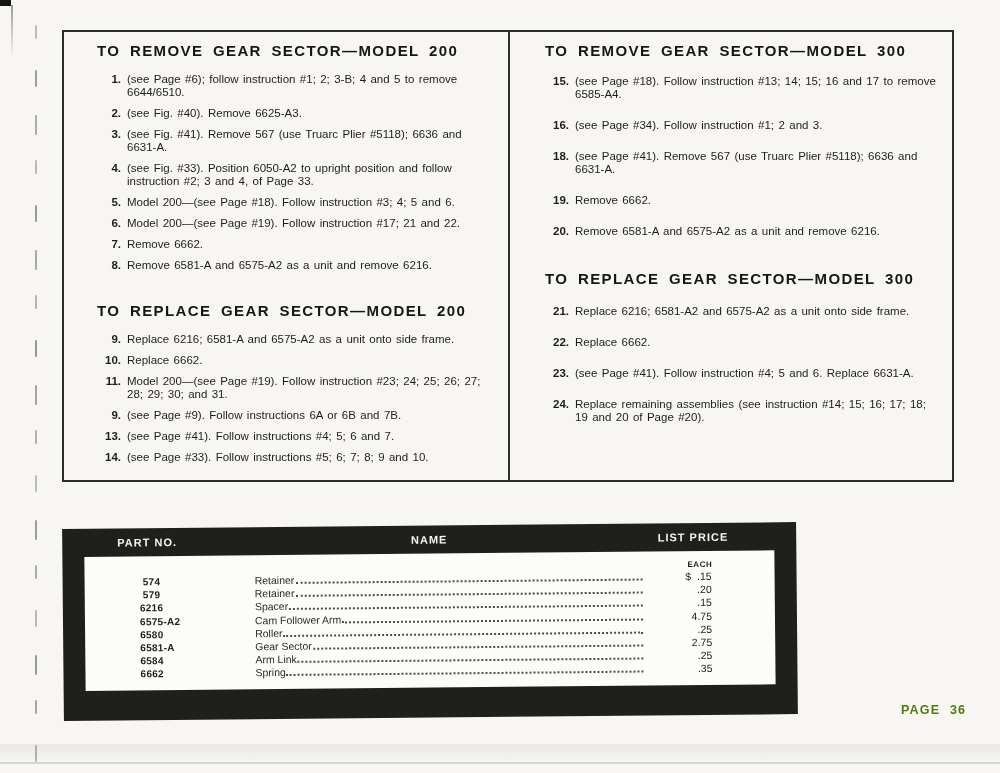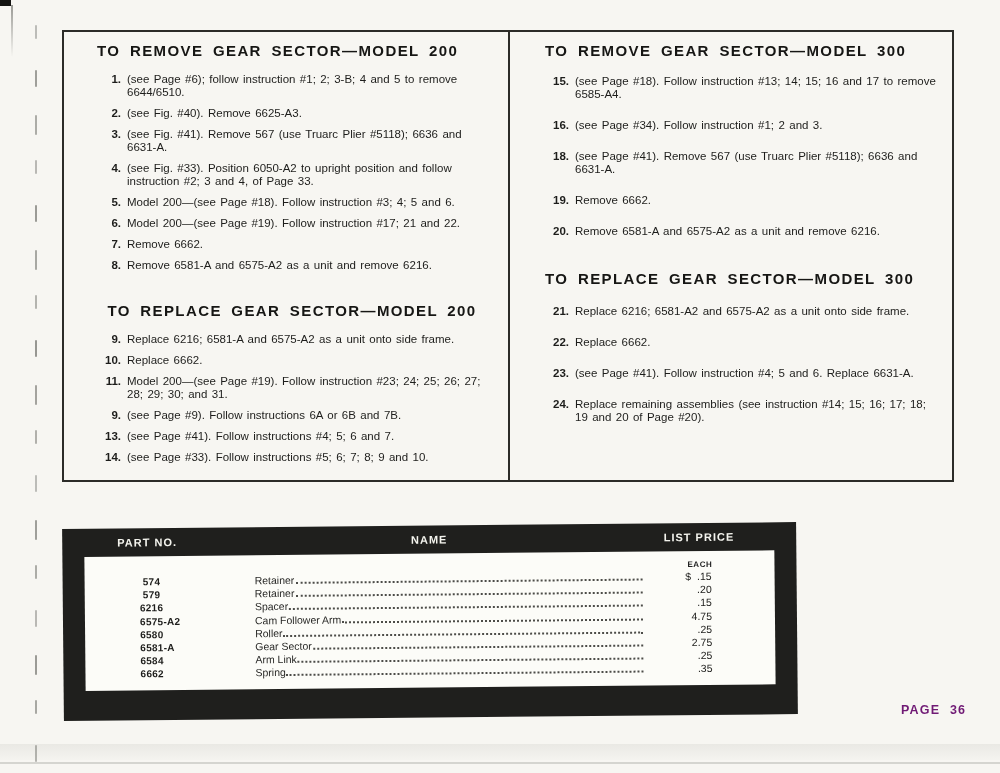--- a/index.html
+++ b/index.html
@@ -29,21 +29,21 @@
   .col-divider { position: absolute; left: 50%; top: 0; bottom: 0; width: 2px; background: #2c2c28; }
   .col { position: absolute; top: 10px; }
   .col-left  { left: 33px;  width: 390px; }
   .col-right { left: 481px; width: 391px; }
 
   .section-heading {
     font-size: 15px; font-weight: bold; color: #161614;
     letter-spacing: 1.4px; word-spacing: 4px; white-space: nowrap;
     margin-bottom: 14px;
   }
-  .col-left  .section-heading.second { margin-top: 30px; text-align: center; }
+  .col-left  .section-heading.second { margin-top: 30px; }
   .col-right .section-heading { margin-bottom: 16px; }
   .col-right .section-heading.second { margin-top: 32px; margin-bottom: 18px; }
 
   .item-list { list-style: none; }
   .instruction-item { display: flex; font-size: 11.5px; line-height: 13px; word-spacing: 1.2px; color: #1d1d1b; }
   .col-left  .instruction-item { margin-bottom: 8px; }
   .col-right .instruction-item { margin-bottom: 18px; }
   .item-number { flex: none; width: 24px; text-align: right; font-weight: bold; margin-right: 6px; }
   .item-text { flex: 1; }
 
@@ -51,41 +51,41 @@
   .price-table {
     position: absolute; left: 63px; top: 527px; width: 734px; height: 192px;
     background: #1f1f1d; transform: rotate(-0.55deg); transform-origin: 30% 50%;
   }
   .table-header-label {
     position: absolute; top: 8px; color: #f4f4ee; font-weight: bold;
     font-size: 11px; letter-spacing: 1px; white-space: nowrap;
   }
   .th-part  { left: 55px; }
   .th-name  { left: 50%; transform: translateX(-50%); }
-  .th-price { right: 62px; }
+  .th-price { right: 68px; }
   .table-panel {
     position: absolute; left: 22px; right: 22px; top: 28px; bottom: 30px;
     background: #fcfcf8;
   }
   .each-label {
     text-align: right; padding: 9px 62px 1px 0;
     font-size: 8px; font-weight: bold; letter-spacing: 0.6px; color: #222;
   }
   .table-rows { padding: 0 63px 0 55px; }
   .table-row { display: flex; align-items: baseline; height: 13.2px; font-size: 10.5px; }
   .part-no-cell { flex: none; width: 115px; font-weight: bold; font-size: 10px; white-space: pre; letter-spacing: 0.3px; }
   .name-cell { flex: none; white-space: nowrap; color: #29292六7; color: #292927; }
   .dotted-leader { flex: 1; border-bottom: 2px dotted #4c4c48; margin: 0 2px 3px 1px; min-width: 10px; }
   .price-cell { flex: none; width: 67px; text-align: right; font-weight: normal; white-space: pre; }
 
   
   .page-number {
     position: absolute; left: 901px; top: 703px;
     font-size: 12.5px; font-weight: bold; letter-spacing: 1.2px; word-spacing: 5px;
-    color: #701a75; white-space: nowrap;
+    color: #4d7c0f; white-space: nowrap;
   }
 </style>
 </head>
 <body>
 
 <div class="corner-mark"></div>
 <div class="spine-line"></div>
 <div id="binder-marks">
     <div class="binder-dash" style="top: 25px; height: 14px; opacity: 0.55;"></div>
     <div class="binder-dash" style="top: 70px; height: 17px; opacity: 0.83;"></div>

